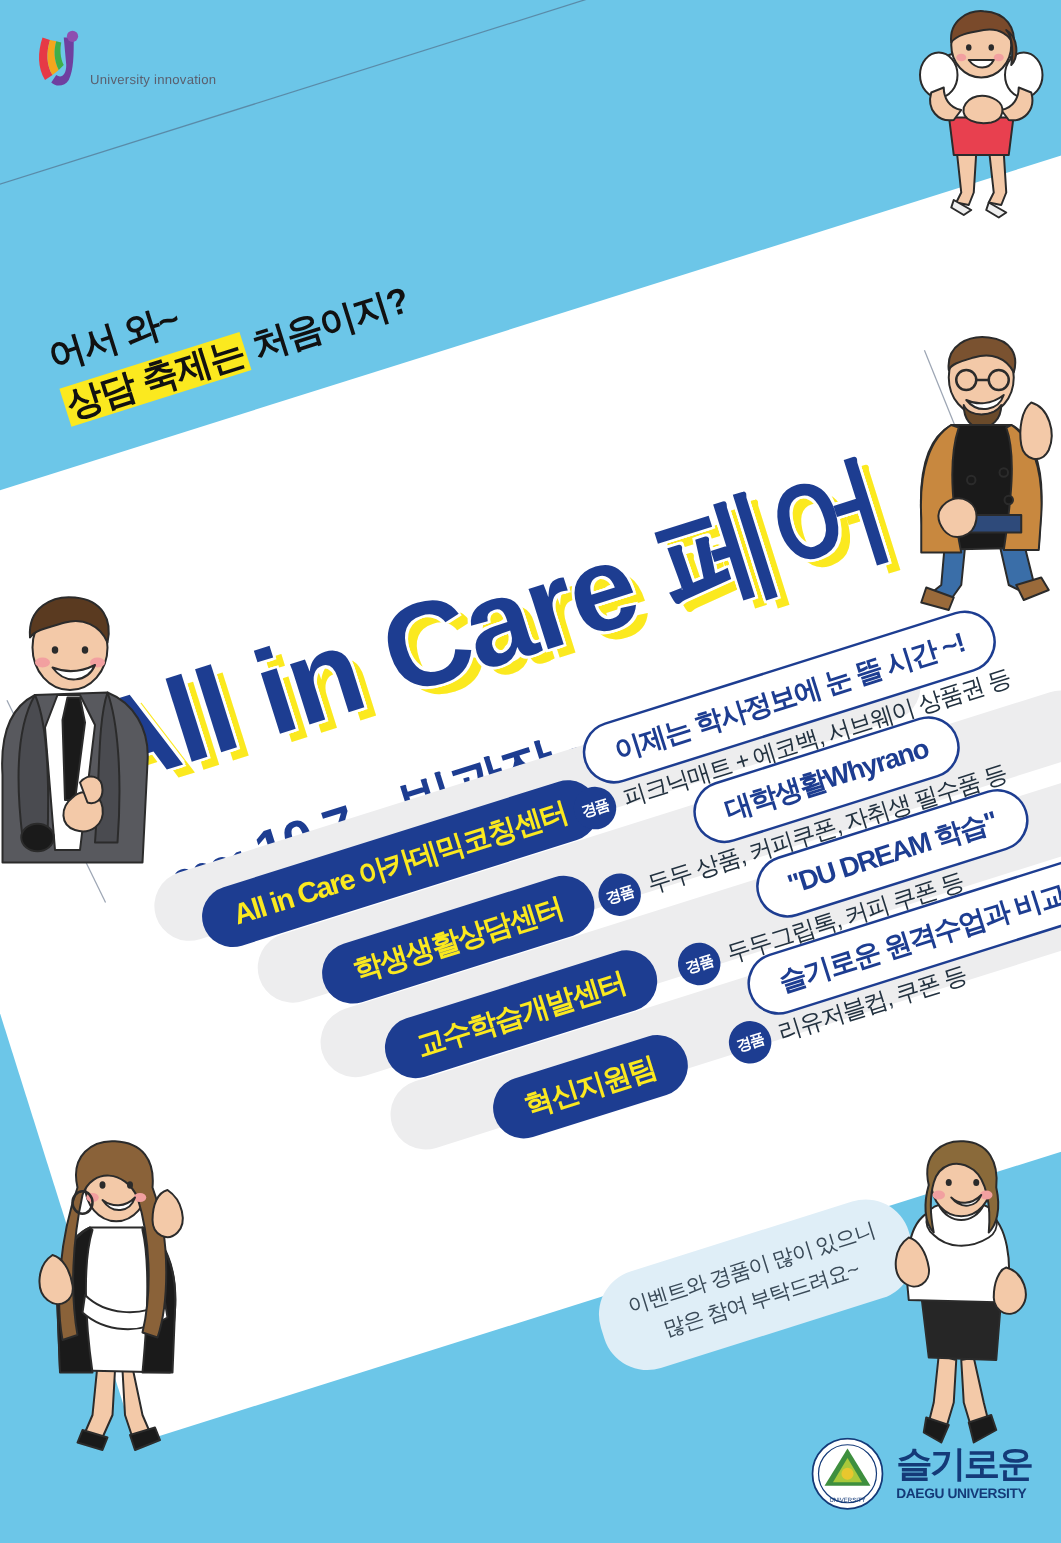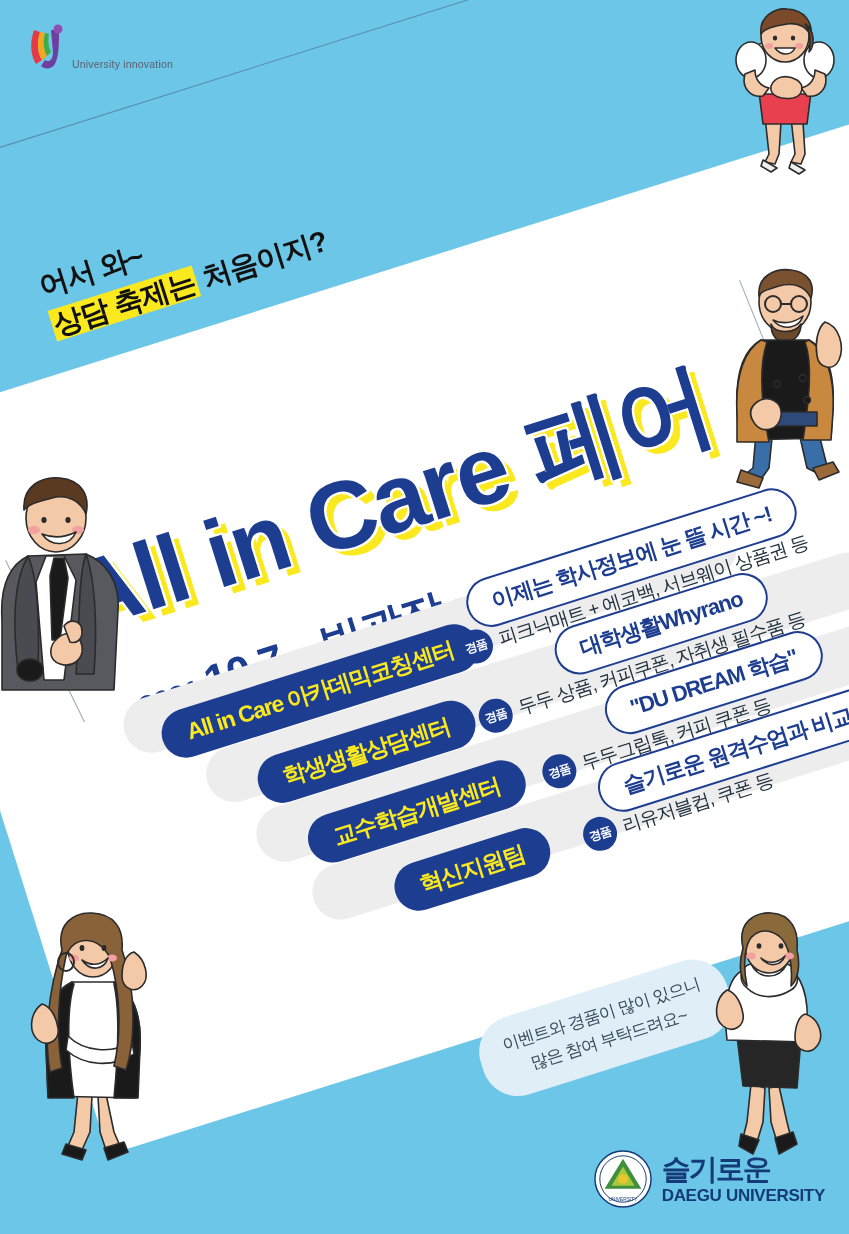--- a/index.html
+++ b/index.html
@@ -230,21 +230,21 @@
   }
   .du-logo .emblem { width: 58px; height: 58px; }
   .du-logo .names { display: flex; flex-direction: column; line-height: 1; }
   .du-logo .kr {
     font-size: 29px;
     font-weight: bold;
     color: #143a78;
     letter-spacing: -2px;
   }
   .du-logo .en {
-    font-size: 17px;
+    font-size: 11px;
     font-weight: bold;
     color: #143a78;
     letter-spacing: -.3px;
     margin-top: 3px;
   }
 
   
   .char { position: absolute; }
   #char-tr { right: 4px; top: 2px; width: 120px; }
   #char-ml { left: -6px; top: 470px; width: 140px; }

